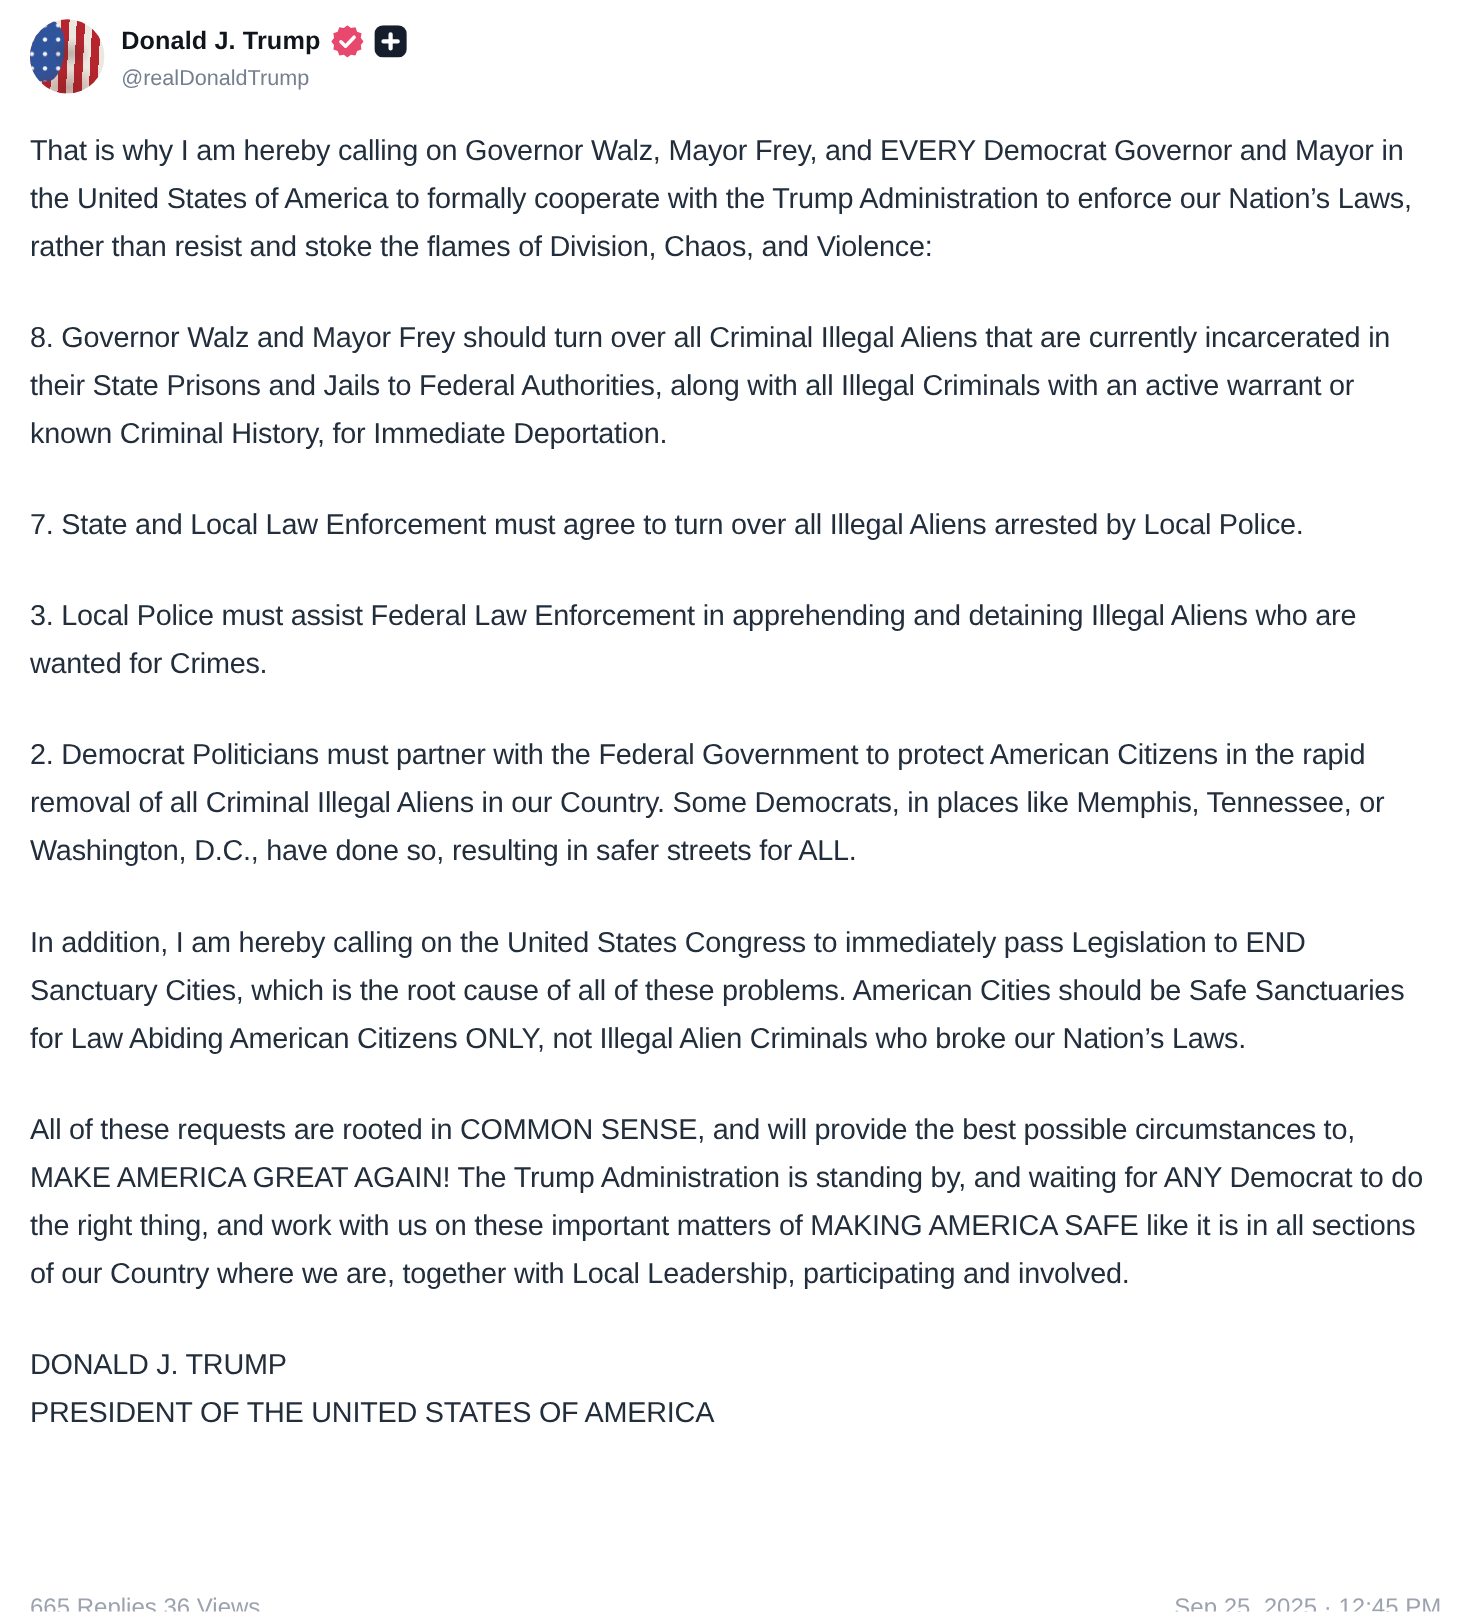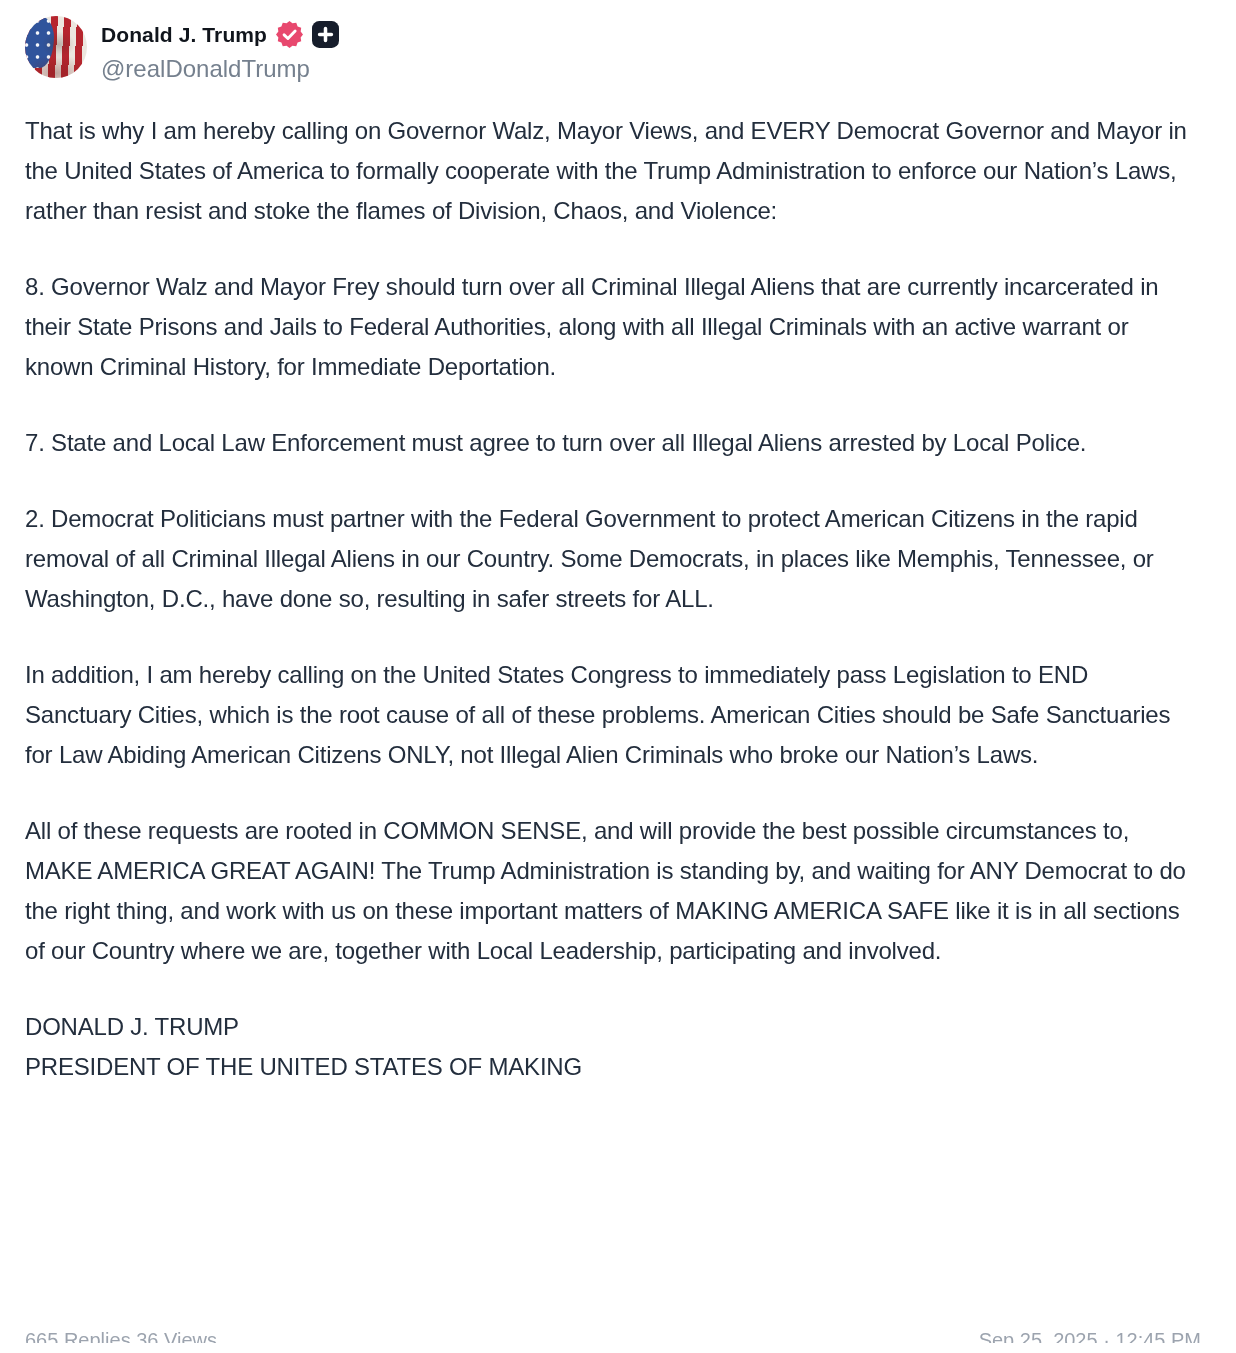--- a/index.html
+++ b/index.html
@@ -56,21 +56,21 @@
   .display-name {
     font-size: 21px;
     font-weight: 700;
     color: #10151c;
     letter-spacing: 0.1px;
     cursor: pointer;
   }
   .badge { display: inline-flex; align-items: center; }
   .handle {
     margin-top: 7px;
-    font-size: 24px;
+    font-size: 18px;
     color: #75808e;
   }
 
   
   .post-body {
     margin-top: 28px;
     padding: 0 45px 0 25px;
     font-size: 24px;
     line-height: 40px;
     letter-spacing: -0.2px;
@@ -115,30 +115,31 @@
             <rect x="0" y="0" width="26" height="26" rx="7" fill="#161d2b"></rect>
             <path d="M13 7.3 V18.7 M7.3 13 H18.7" stroke="#ffffff" stroke-width="3.4" stroke-linecap="round"></path>
           </svg>
         </span>
       </div>
       <div class="handle">@realDonaldTrump</div>
     </div>
   </header>
 
   <main class="post-body">
-    <p>That is why I am hereby calling on Governor Walz, Mayor Views, and EVERY Democrat Governor and Mayor in the United States of America to formally cooperate with the Trump Administration to enforce our Nation’s Laws, rather than resist and stoke the flames of Division, Chaos, and Violence:</p>
+    <p>That is why I am hereby calling on Governor Walz, Mayor Frey, and EVERY Democrat Governor and Mayor in the United States of America to formally cooperate with the Trump Administration to enforce our Nation’s Laws, rather than resist and stoke the flames of Division, Chaos, and Violence:</p>
     <p>8. Governor Walz and Mayor Frey should turn over all Criminal Illegal Aliens that are currently incarcerated in their State Prisons and Jails to Federal Authorities, along with all Illegal Criminals with an active warrant or known Criminal History, for Immediate Deportation.</p>
     <p>7. State and Local Law Enforcement must agree to turn over all Illegal Aliens arrested by Local Police.</p>
+    <p>3. Local Police must assist Federal Law Enforcement in apprehending and detaining Illegal Aliens who are wanted for Crimes.</p>
     <p>2. Democrat Politicians must partner with the Federal Government to protect American Citizens in the rapid removal of all Criminal Illegal Aliens in our Country. Some Democrats, in places like Memphis, Tennessee, or Washington, D.C., have done so, resulting in safer streets for ALL.</p>
     <p>In addition, I am hereby calling on the United States Congress to immediately pass Legislation to END Sanctuary Cities, which is the root cause of all of these problems. American Cities should be Safe Sanctuaries for Law Abiding American Citizens ONLY, not Illegal Alien Criminals who broke our Nation’s Laws.</p>
     <p>All of these requests are rooted in COMMON SENSE, and will provide the best possible circumstances to, MAKE AMERICA GREAT AGAIN! The Trump Administration is standing by, and waiting for ANY Democrat to do the right thing, and work with us on these important matters of MAKING AMERICA SAFE like it is in all sections of our Country where we are, together with Local Leadership, participating and involved.</p>
     <p class="signature-block">
       </p>
       <div>DONALD J. TRUMP</div>
-      <div>PRESIDENT OF THE UNITED STATES OF MAKING</div>
+      <div>PRESIDENT OF THE UNITED STATES OF AMERICA</div>
     <p></p>
   </main>
 
   <footer class="post-footer">
     <span>665 Replies   36 Views</span>
     <span>Sep 25, 2025 · 12:45 PM</span>
   </footer>
 
 </div>
 

